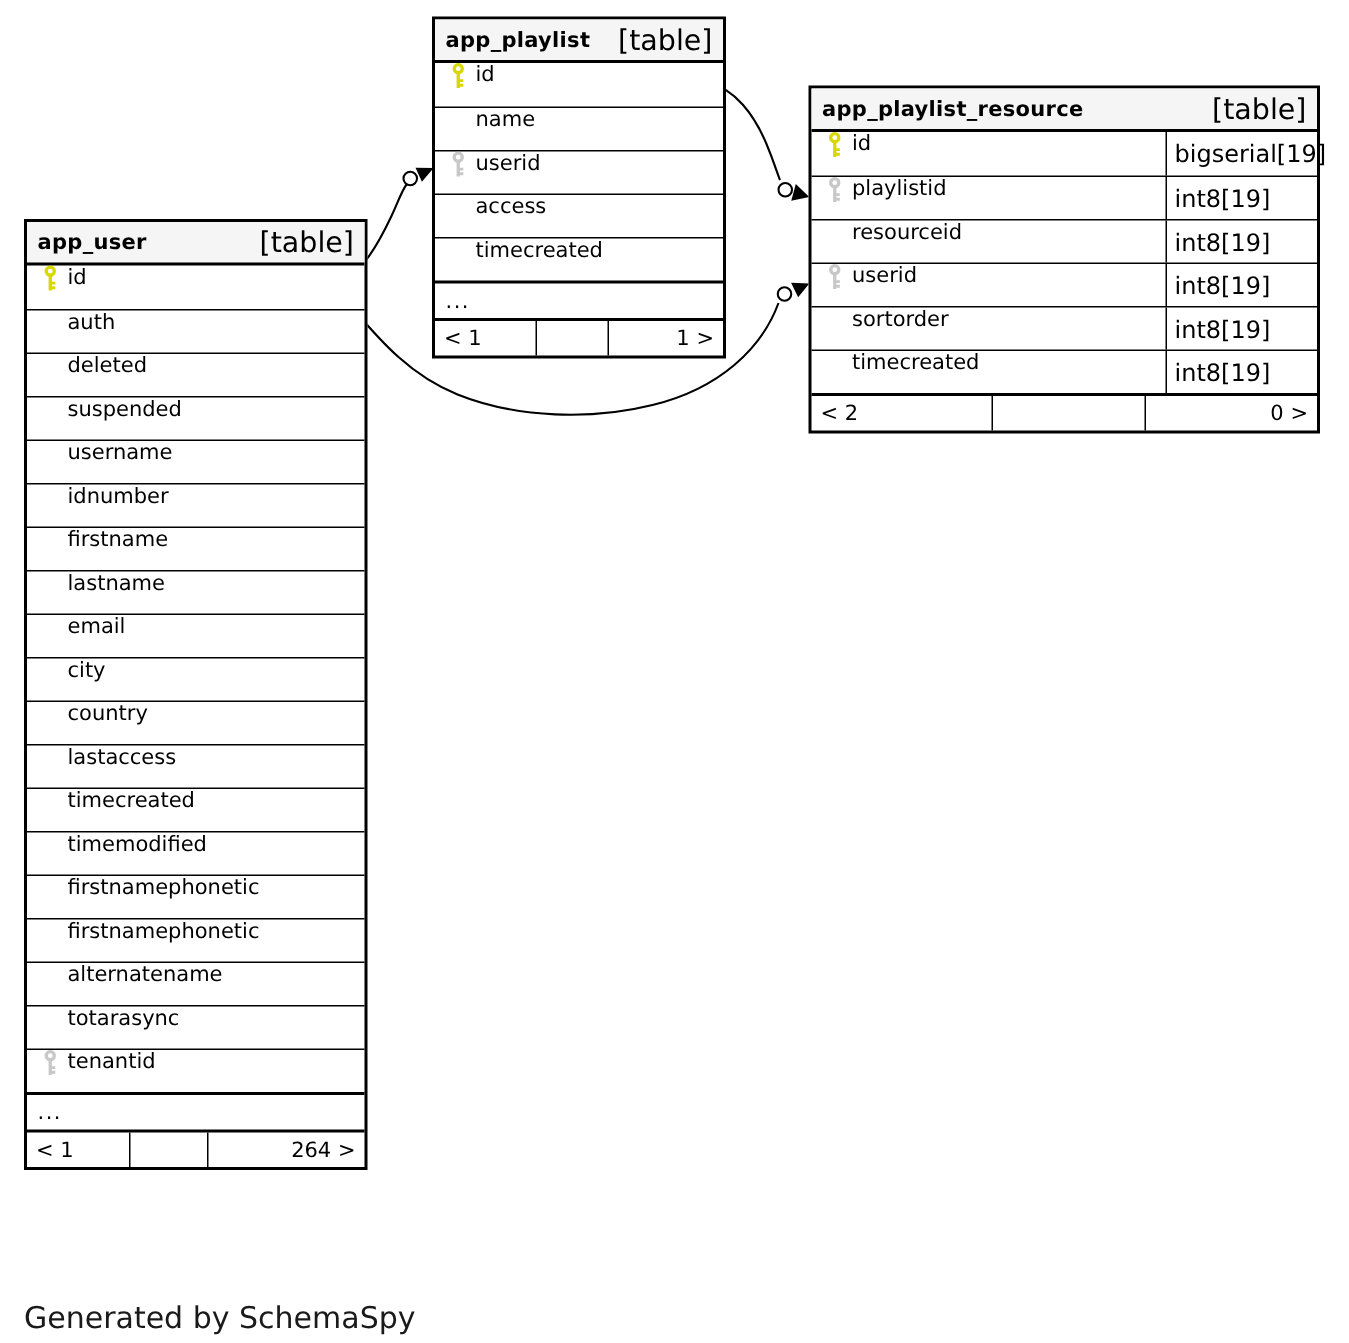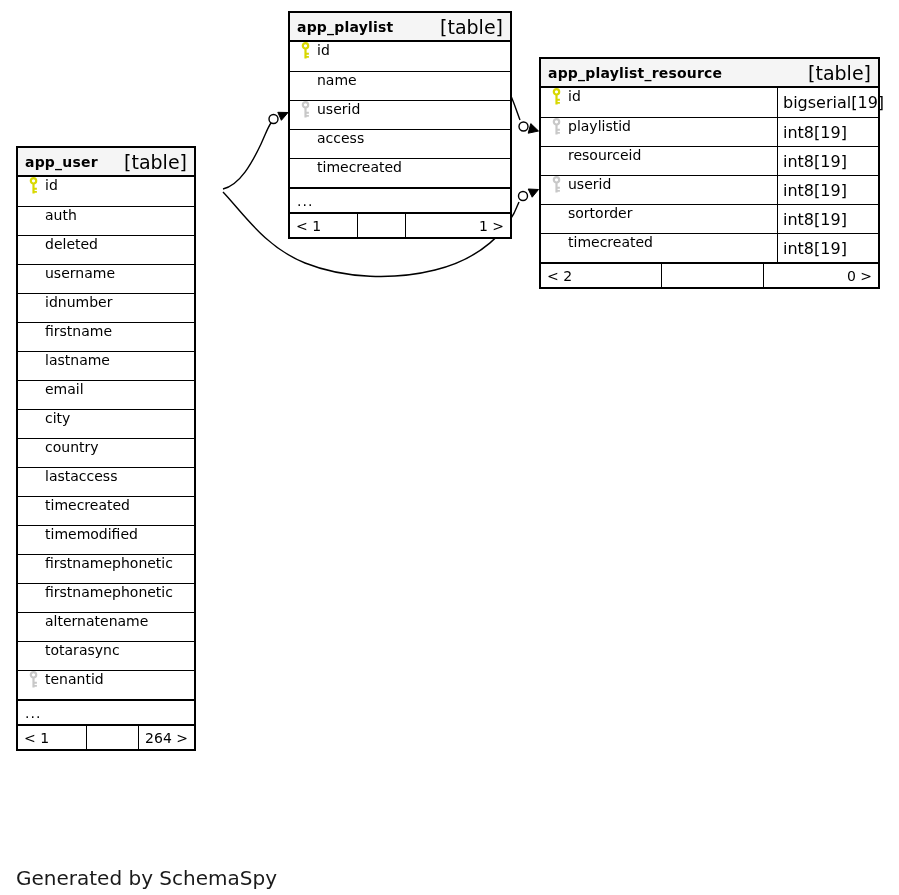--- a/index.html
+++ b/index.html
@@ -60,41 +60,45 @@
       <polygon points="538.5,131 528.2,133.2 530.8,123.6"></polygon>
     </g>
 
     <g>
       <path d="M 223 192 C 243 213 265 247 305 263 C 345 279 395 280 435 270 C 480 259 508 232 519 202"></path>
       <circle cx="523" cy="196" r="4.5"></circle>
       <polygon points="538.5,189.5 532.2,197.2 528.2,189.0"></polygon>
     </g>
   </svg>
 
-  <div class="table" style="left:16px;top:146px;width:180px;">
+  <div class="table" style="left:16px;top:146px;width:229px;">
     <div class="thead">
       <span class="tname">app_user</span>
       <span class="tbadge">[table]</span>
     </div>
     <div class="trow">
       <span class="keyslot pk">
           <svg width="9" height="17" viewBox="0 0 9 17">
             <circle cx="4.5" cy="3.8" r="2.7" fill="none" stroke="currentColor" stroke-width="2.2"></circle>
             <path d="M3.4 6.4 h2.2 v10.2 h-2.2 z M5.6 10.8 h2.3 v1.9 h-2.3 z M5.6 13.9 h2.3 v1.9 h-2.3 z" fill="currentColor"></path>
           </svg>
         </span>
       <span class="cname">id</span>
     </div>
     <div class="trow">
         <span class="keyslot"></span>
         <span class="cname">auth</span>
       </div>
     <div class="trow">
         <span class="keyslot"></span>
         <span class="cname">deleted</span>
+      </div>
+    <div class="trow">
+        <span class="keyslot"></span>
+        <span class="cname">suspended</span>
       </div>
     <div class="trow">
         <span class="keyslot"></span>
         <span class="cname">username</span>
       </div>
     <div class="trow">
         <span class="keyslot"></span>
         <span class="cname">idnumber</span>
       </div>
     <div class="trow">
@@ -155,21 +159,21 @@
       <span class="cname">tenantid</span>
     </div>
     <div class="tellipsis">...</div>
     <div class="tfoot">
       <span class="fcell-left" style="width:68px;">&lt; 1</span>
       <span class="fcell-mid" style="width:52px;"></span>
       <span class="fcell-right">264 &gt;</span>
     </div>
   </div>
 
-  <div class="table" style="left:288px;top:11px;width:224px;">
+  <div class="table" style="left:288px;top:11px;width:196px;">
     <div class="thead">
       <span class="tname">app_playlist</span>
       <span class="tbadge">[table]</span>
     </div>
     <div class="trow">
       <span class="keyslot pk">
           <svg width="9" height="17" viewBox="0 0 9 17">
             <circle cx="4.5" cy="3.8" r="2.7" fill="none" stroke="currentColor" stroke-width="2.2"></circle>
             <path d="M3.4 6.4 h2.2 v10.2 h-2.2 z M5.6 10.8 h2.3 v1.9 h-2.3 z M5.6 13.9 h2.3 v1.9 h-2.3 z" fill="currentColor"></path>
           </svg>

